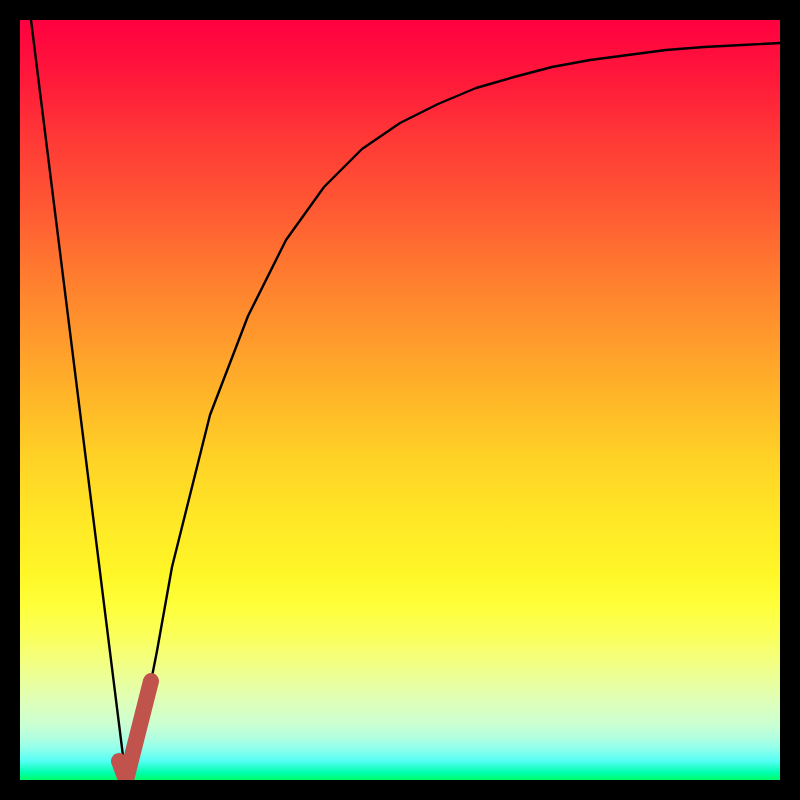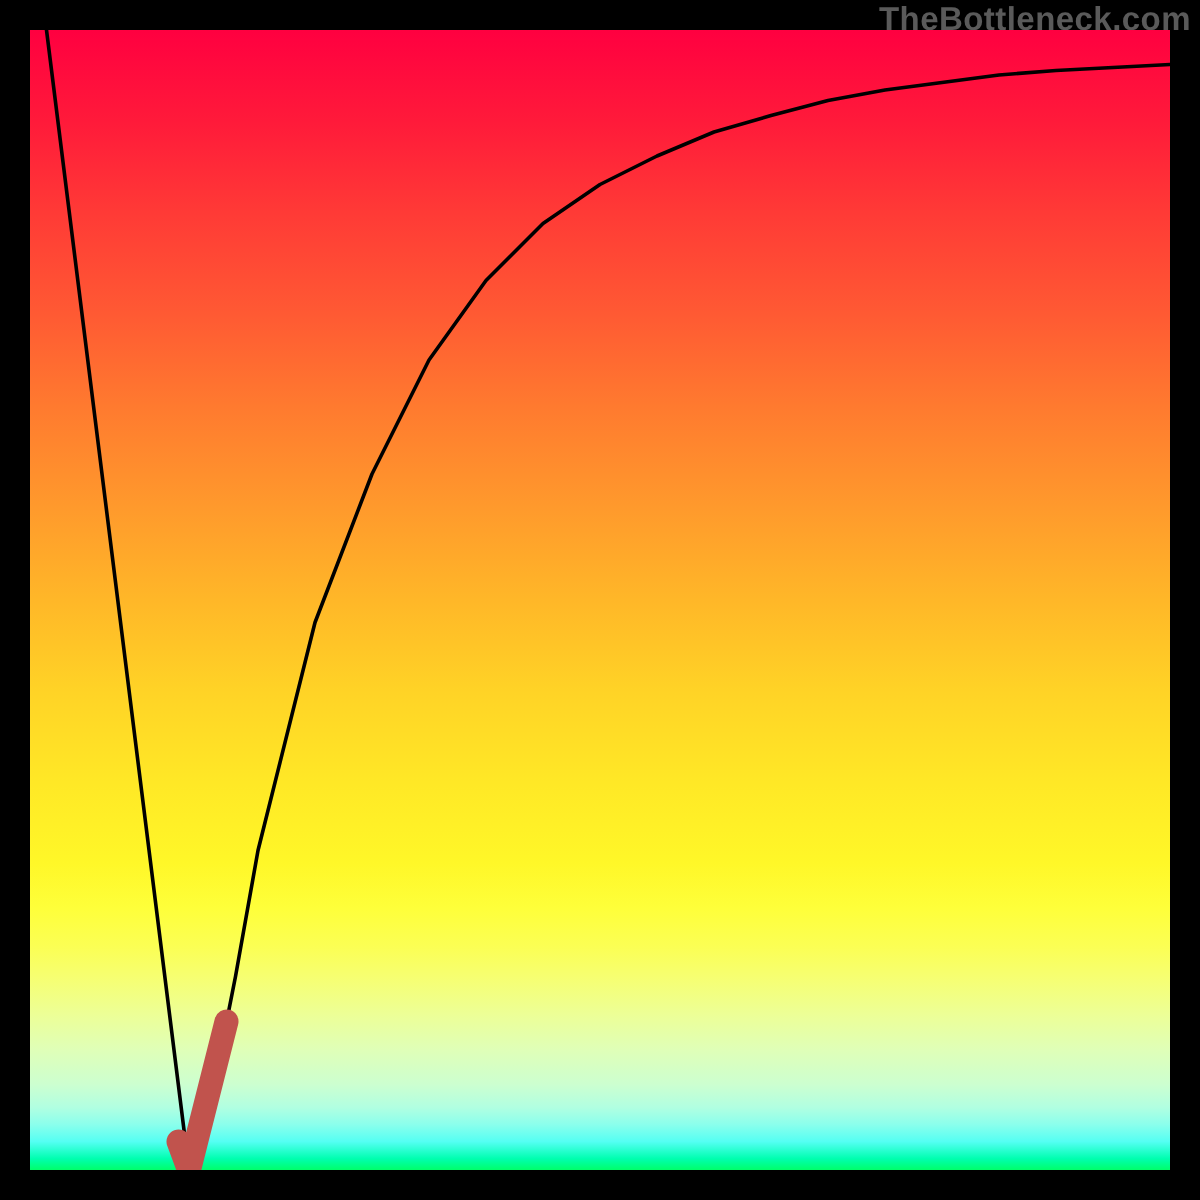--- a/index.html
+++ b/index.html
@@ -50,21 +50,20 @@
     font-weight: 600;
     color: #5a5a5a;
     letter-spacing: 0.3px;
     user-select: none;
   }
 </style>
 </head>
 <body>
 
 <div class="frame">
-  <div class="watermark">TheBottleneck.com</div>
   <div class="plot">
     <svg viewBox="0 0 760 760">
       <path d="M 11 0
                L 106 760
                L 122 707
                L 137 631
                L 152 547
                L 190 395
                L 228 296
                L 266 220

